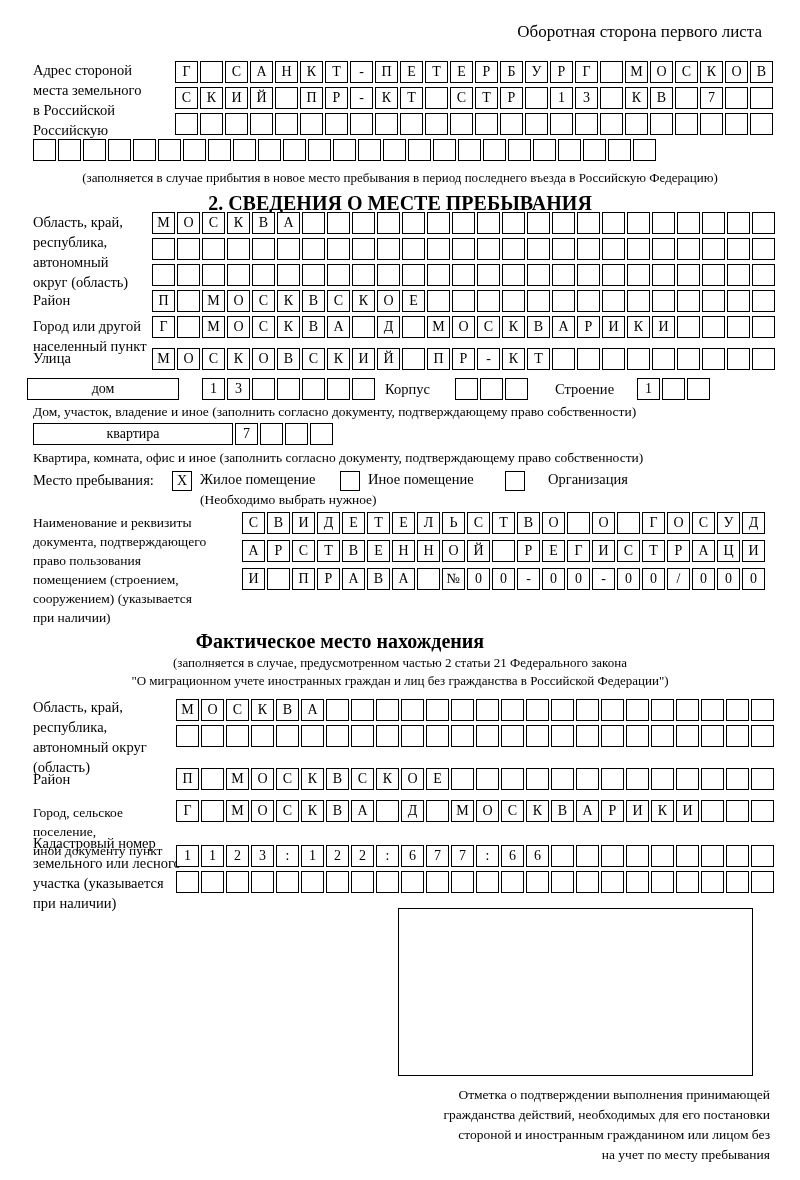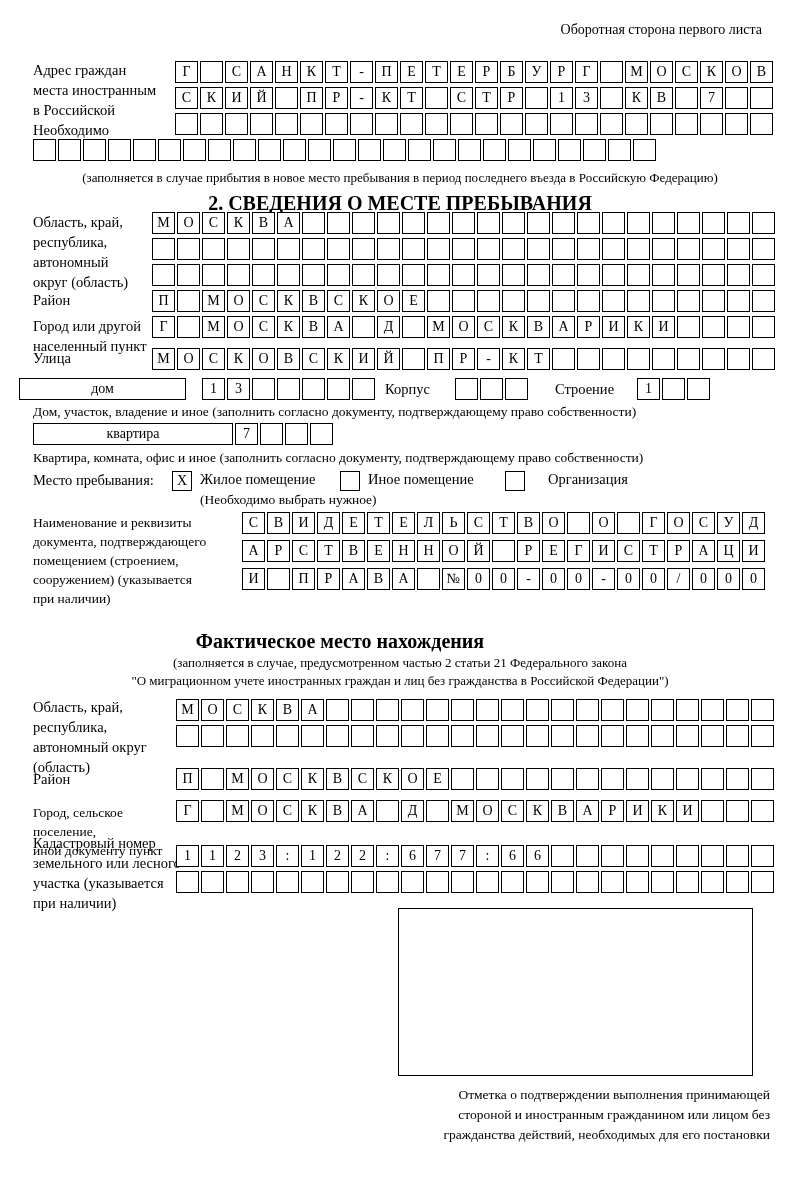--- a/index.html
+++ b/index.html
@@ -18,21 +18,21 @@
   .page {
     position: relative;
     width: 800px;
     height: 1180px;
   }
   .abs { position: absolute; }
 
   .hdr-right {
     top: 22px; left: 0; width: 762px;
     text-align: right;
-    font-size: 14px;
+    font-size: 17px;
   }
 
   .lbl {
     font-size: 14.5px;
     line-height: 20px;
   }
   .lbl-sm {
     font-size: 13.5px;
     line-height: 19px;
   }
@@ -93,24 +93,24 @@
   .inline-txt { font-size: 14.5px; }
 </style>
 </head>
 <body>
 
 <div class="page">
 
   <div class="abs hdr-right">Оборотная сторона первого листа</div>
 
   <div class="abs lbl" style="top:60px; left:33px; width:150px;">
-    <div>Адрес граждан</div>
-    <div>места иностранным</div>
+    <div>Адрес стороной</div>
+    <div>места земельного</div>
     <div>в Российской</div>
-    <div>Необходимо</div>
+    <div>Российскую</div>
   </div>
 
   <div class="row" style="top:61px; left:175px;">
     <div class="cell">Г</div>
     <div class="cell"></div>
     <div class="cell">С</div>
     <div class="cell">А</div>
     <div class="cell">Н</div>
     <div class="cell">К</div>
     <div class="cell">Т</div>
@@ -391,21 +391,21 @@
     <div class="cell"></div>
     <div class="cell"></div>
     <div class="cell"></div>
     <div class="cell"></div>
     <div class="cell"></div>
     <div class="cell"></div>
     <div class="cell"></div>
     <div class="cell"></div>
   </div>
 
-  <div class="abs boxlabel" style="top:378px; left:19px; width:167px;">дом</div>
+  <div class="abs boxlabel" style="top:378px; left:27px; width:152px;">дом</div>
   <div class="row" style="top:378px; left:202px;">
     <div class="cell">1</div>
     <div class="cell">3</div>
     <div class="cell"></div>
     <div class="cell"></div>
     <div class="cell"></div>
     <div class="cell"></div>
     <div class="cell"></div>
   </div>
   <div class="abs lbl" style="top:379px; left:385px;">Корпус</div>
@@ -436,20 +436,21 @@
   <div class="abs inline-txt" style="top:471px; left:200px;">Жилое помещение</div>
   <div class="abs chk" style="top:471px; left:340px;"></div>
   <div class="abs inline-txt" style="top:471px; left:368px;">Иное помещение</div>
   <div class="abs chk" style="top:471px; left:505px;"></div>
   <div class="abs inline-txt" style="top:471px; left:548px;">Организация</div>
   <div class="abs lbl-sm" style="top:490px; left:200px;">(Необходимо выбрать нужное)</div>
 
   <div class="abs lbl-sm" style="top:513px; left:33px; width:205px;">
     <div>Наименование и реквизиты</div>
     <div>документа, подтверждающего</div>
+    <div>право пользования</div>
     <div>помещением (строением,</div>
     <div>сооружением) (указывается</div>
     <div>при наличии)</div>
   </div>
   <div class="row" style="top:512px; left:242px;">
     <div class="cell">С</div>
     <div class="cell">В</div>
     <div class="cell">И</div>
     <div class="cell">Д</div>
     <div class="cell">Е</div>
@@ -694,17 +695,18 @@
     <div class="cell"></div>
     <div class="cell"></div>
     <div class="cell"></div>
     <div class="cell"></div>
     <div class="cell"></div>
   </div>
 
   <div class="abs bigbox" style="top:908px; left:398px; width:355px; height:168px;"></div>
   <div class="abs lbl-sm center" style="top:1085px; left:380px; width:390px; line-height:20px;">
     <div>Отметка о подтверждении выполнения принимающей</div>
+    <div>гражданства действий, необходимых для его постановки</div>
     <div>стороной и иностранным гражданином или лицом без</div>
-    <div>гражданства действий, необходимых для его постановки</div>
+    <div>на учет по месту пребывания</div>
   </div>
 
 </div>
 
 </body></html>

